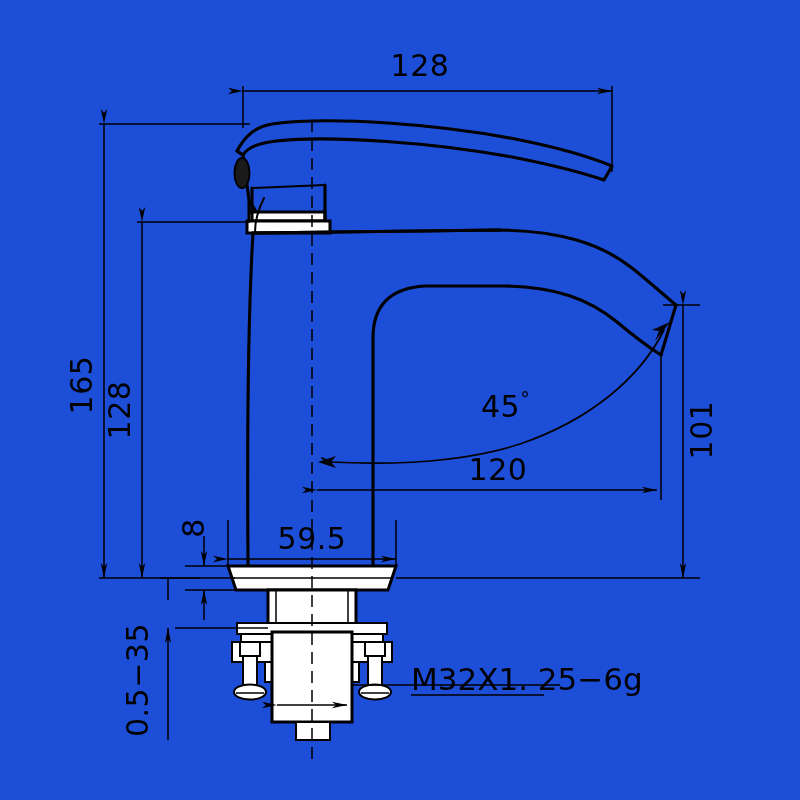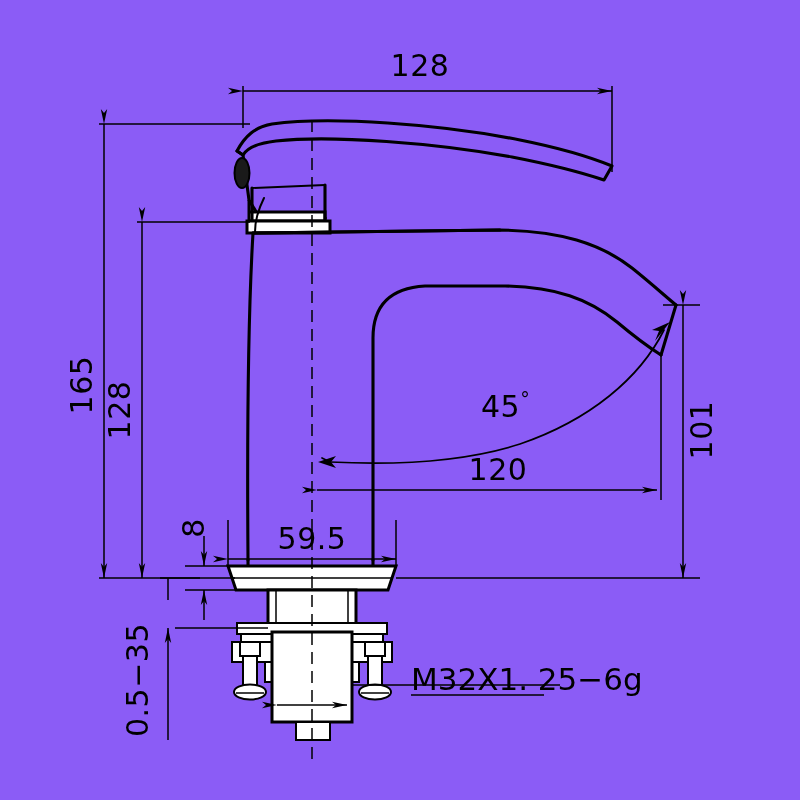--- a/index.html
+++ b/index.html
@@ -11,21 +11,21 @@
   body {
     width: 800px;
     height: 800px;
     font-family: "DejaVu Sans", sans-serif;
     overflow: hidden;
   }
   #drawing-root {
     position: relative;
     width: 800px;
     height: 800px;
-    background: #8b5cf6;
+    background: #1d4ed8;
   }
   svg#tech-drawing {
     display: block;
     width: 800px;
     height: 800px;
   }
   .outline {
     fill: none;
     stroke: #000000;
     stroke-width: 3.1;

